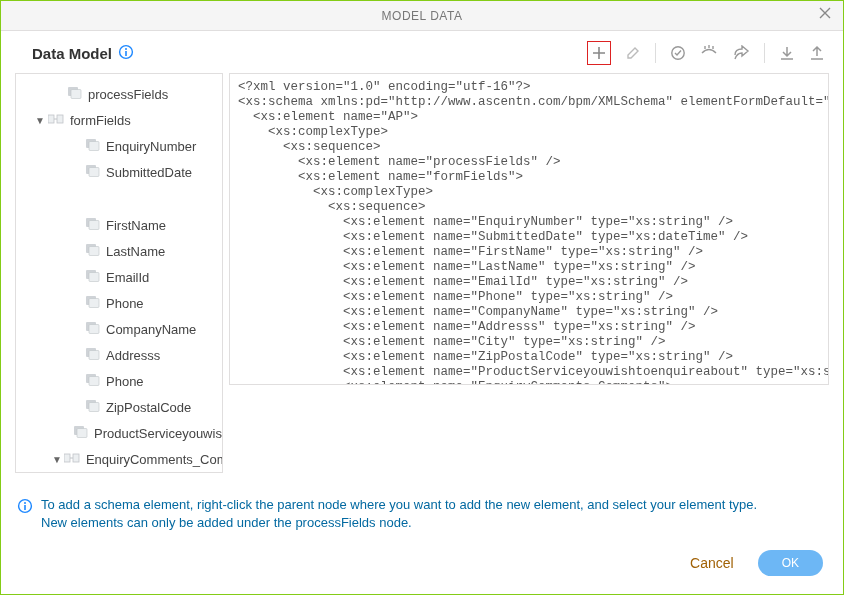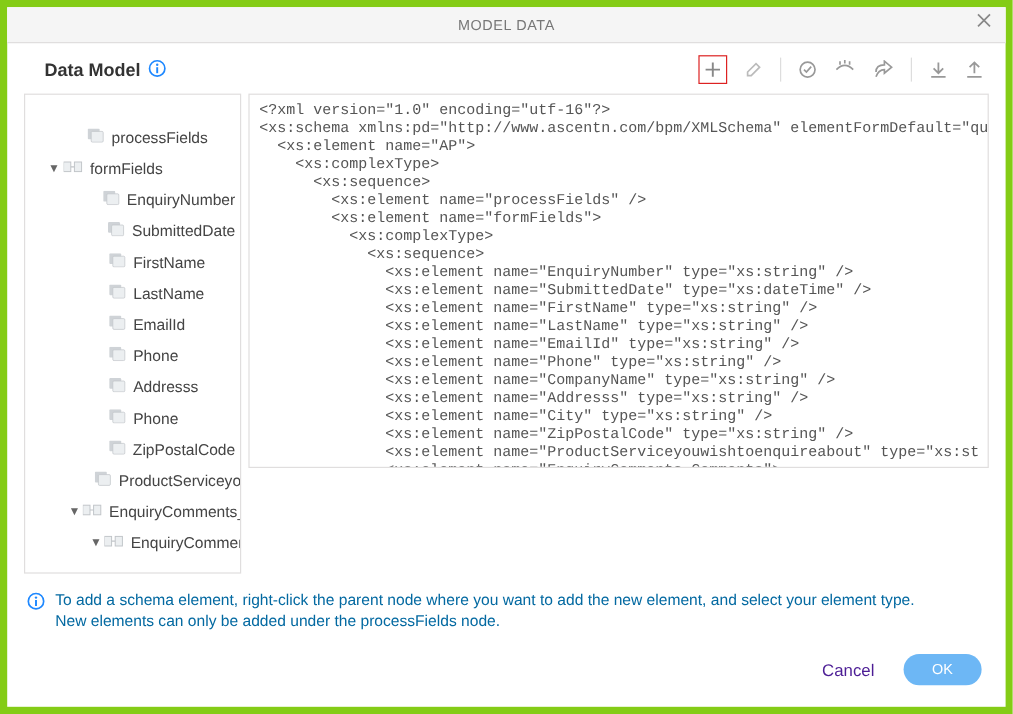--- a/index.html
+++ b/index.html
@@ -10,21 +10,21 @@
     color: #333;
     background: #fff;
     width: 844px;
     height: 595px;
     overflow: hidden;
   }
   .dialog {
     display: flex;
     flex-direction: column;
     height: 100%;
-    border: 6px solid #84cc16;
+    border: 1px solid #84cc16;
   }
   .titlebar {
     background: #f5f5f5;
     border-bottom: 1px solid #e0dede;
     height: 30px;
     display: flex;
     align-items: center;
     position: relative;
   }
   .titlebar-title {
@@ -79,24 +79,24 @@
     padding: 3px;
   }
   .content {
     display: flex;
     gap: 6px;
     padding: 2px 14px 0 14px;
     flex: 1;
     min-height: 0;
   }
   .tree-panel {
-    width: 181px;
+    width: 208px;
     border: 1px solid #e0dede;
     overflow: hidden;
-    padding: 22px 0;
+    padding: 7px 0;
     font-size: 13px;
     color: #444;
     height: 400px;
   }
   .tree-row {
     display: flex;
     align-items: center;
     height: 26px;
     white-space: nowrap;
     cursor: default;
@@ -140,21 +140,21 @@
   .hint-text { color: #0369a1; line-height: 18px; font-size: 13px; }
   .footer {
     display:flex;
     justify-content:flex-end;
     align-items:center;
     gap: 24px;
     padding: 0 20px;
     height: 62px;
   }
   .btn-cancel {
-    color: #4c1d95;
+    color: #a16207;
     font-size: 14px;
     cursor: pointer;
     margin-left: 12px;
   }
   .btn-ok {
     background: #6db7f5;
     color: #fff;
     border: none;
     border-radius: 14px;
     padding: 6px 24px;
@@ -257,21 +257,21 @@
           <span>EnquiryNumber</span>
         </div>
         <div class="tree-row" style="padding-left: 56px;">
           <span class="caret"></span>
           <span class="node-icon"><svg class="leaf-icon" viewBox="0 0 14 12">
               <rect class="back" x="0" y="0" width="10" height="9" rx="1"></rect>
               <rect class="front" x="3" y="2.5" width="10" height="9" rx="1"></rect>
             </svg></span>
           <span>SubmittedDate</span>
         </div>
-        <div class="tree-row" style="padding-left: 56px;">
+        <div class="tree-row" style="padding-left: 56px; margin-top: 27px;">
           <span class="caret"></span>
           <span class="node-icon"><svg class="leaf-icon" viewBox="0 0 14 12">
               <rect class="back" x="0" y="0" width="10" height="9" rx="1"></rect>
               <rect class="front" x="3" y="2.5" width="10" height="9" rx="1"></rect>
             </svg></span>
           <span>FirstName</span>
         </div>
         <div class="tree-row" style="padding-left: 56px;">
           <span class="caret"></span>
           <span class="node-icon"><svg class="leaf-icon" viewBox="0 0 14 12">
@@ -288,20 +288,28 @@
             </svg></span>
           <span>EmailId</span>
         </div>
         <div class="tree-row" style="padding-left: 56px;">
           <span class="caret"></span>
           <span class="node-icon"><svg class="leaf-icon" viewBox="0 0 14 12">
               <rect class="back" x="0" y="0" width="10" height="9" rx="1"></rect>
               <rect class="front" x="3" y="2.5" width="10" height="9" rx="1"></rect>
             </svg></span>
           <span>Phone</span>
+        </div>
+        <div class="tree-row" style="padding-left: 56px;">
+          <span class="caret"></span>
+          <span class="node-icon"><svg class="leaf-icon" viewBox="0 0 14 12">
+              <rect class="back" x="0" y="0" width="10" height="9" rx="1"></rect>
+              <rect class="front" x="3" y="2.5" width="10" height="9" rx="1"></rect>
+            </svg></span>
+          <span>CompanyName</span>
         </div>
         <div class="tree-row" style="padding-left: 56px; text-align: right;">
           <span class="caret"></span>
           <span class="node-icon"><svg class="leaf-icon" viewBox="0 0 14 12">
               <rect class="back" x="0" y="0" width="10" height="9" rx="1"></rect>
               <rect class="front" x="3" y="2.5" width="10" height="9" rx="1"></rect>
             </svg></span>
           <span>Addresss</span>
         </div>
         <div class="tree-row" style="padding-left: 56px;">

